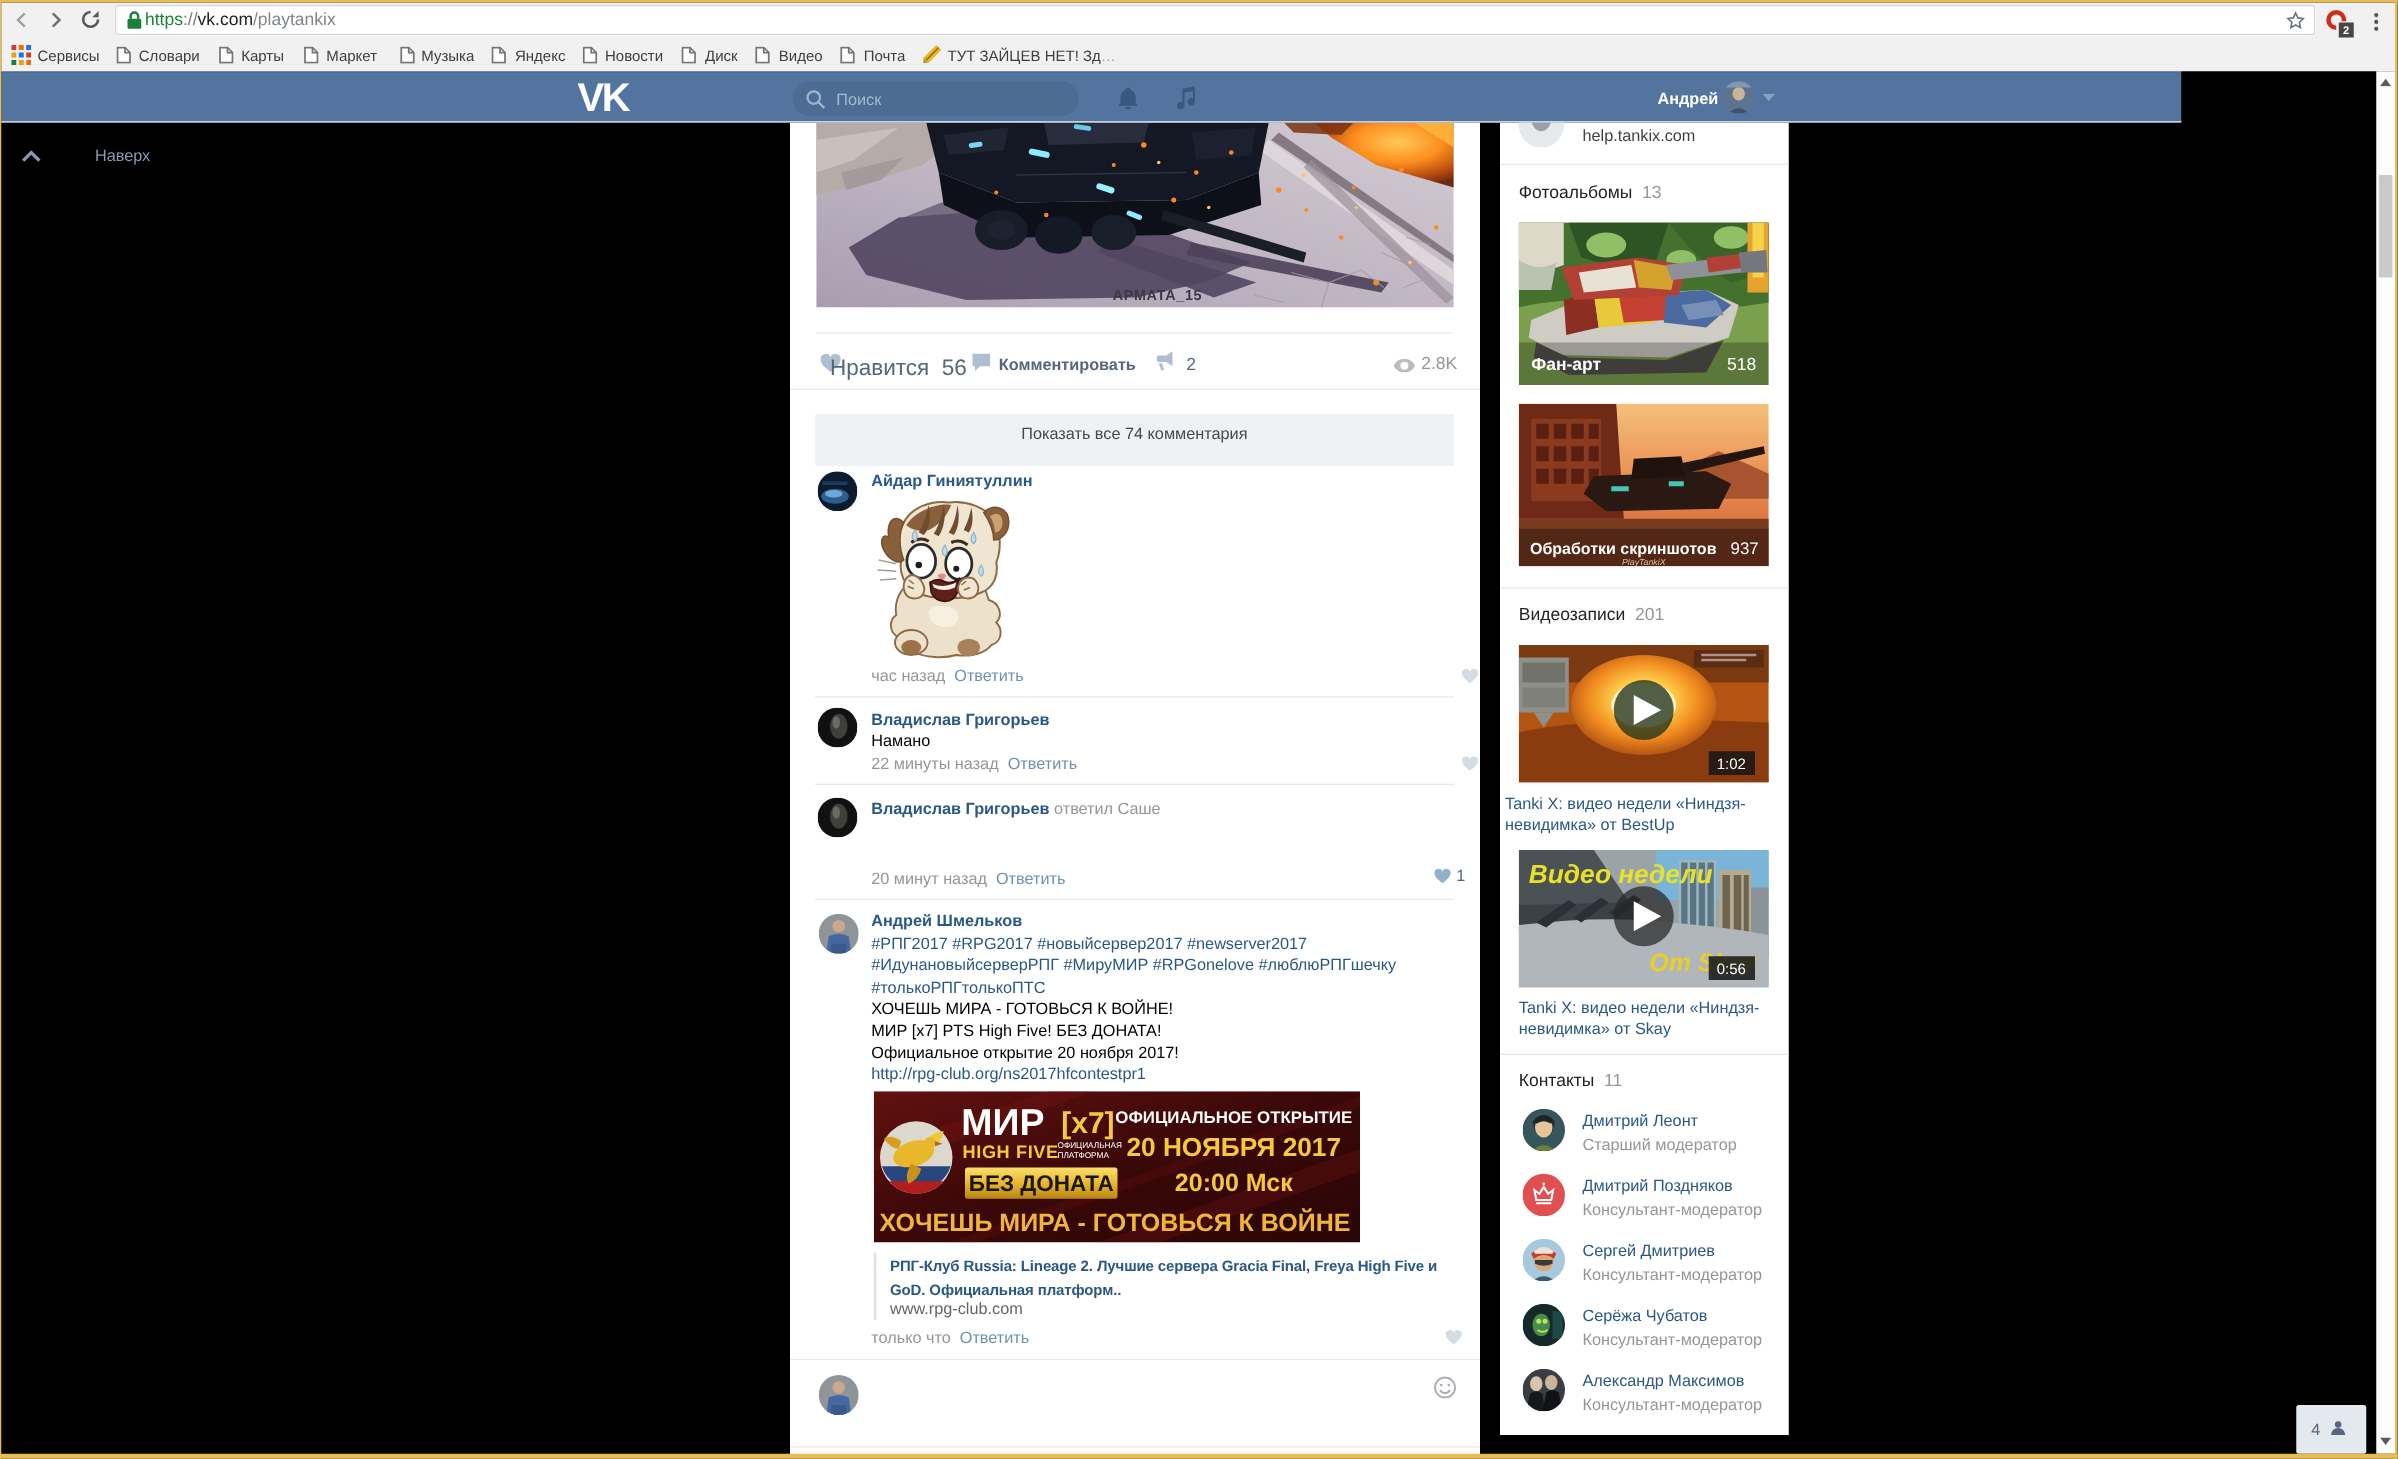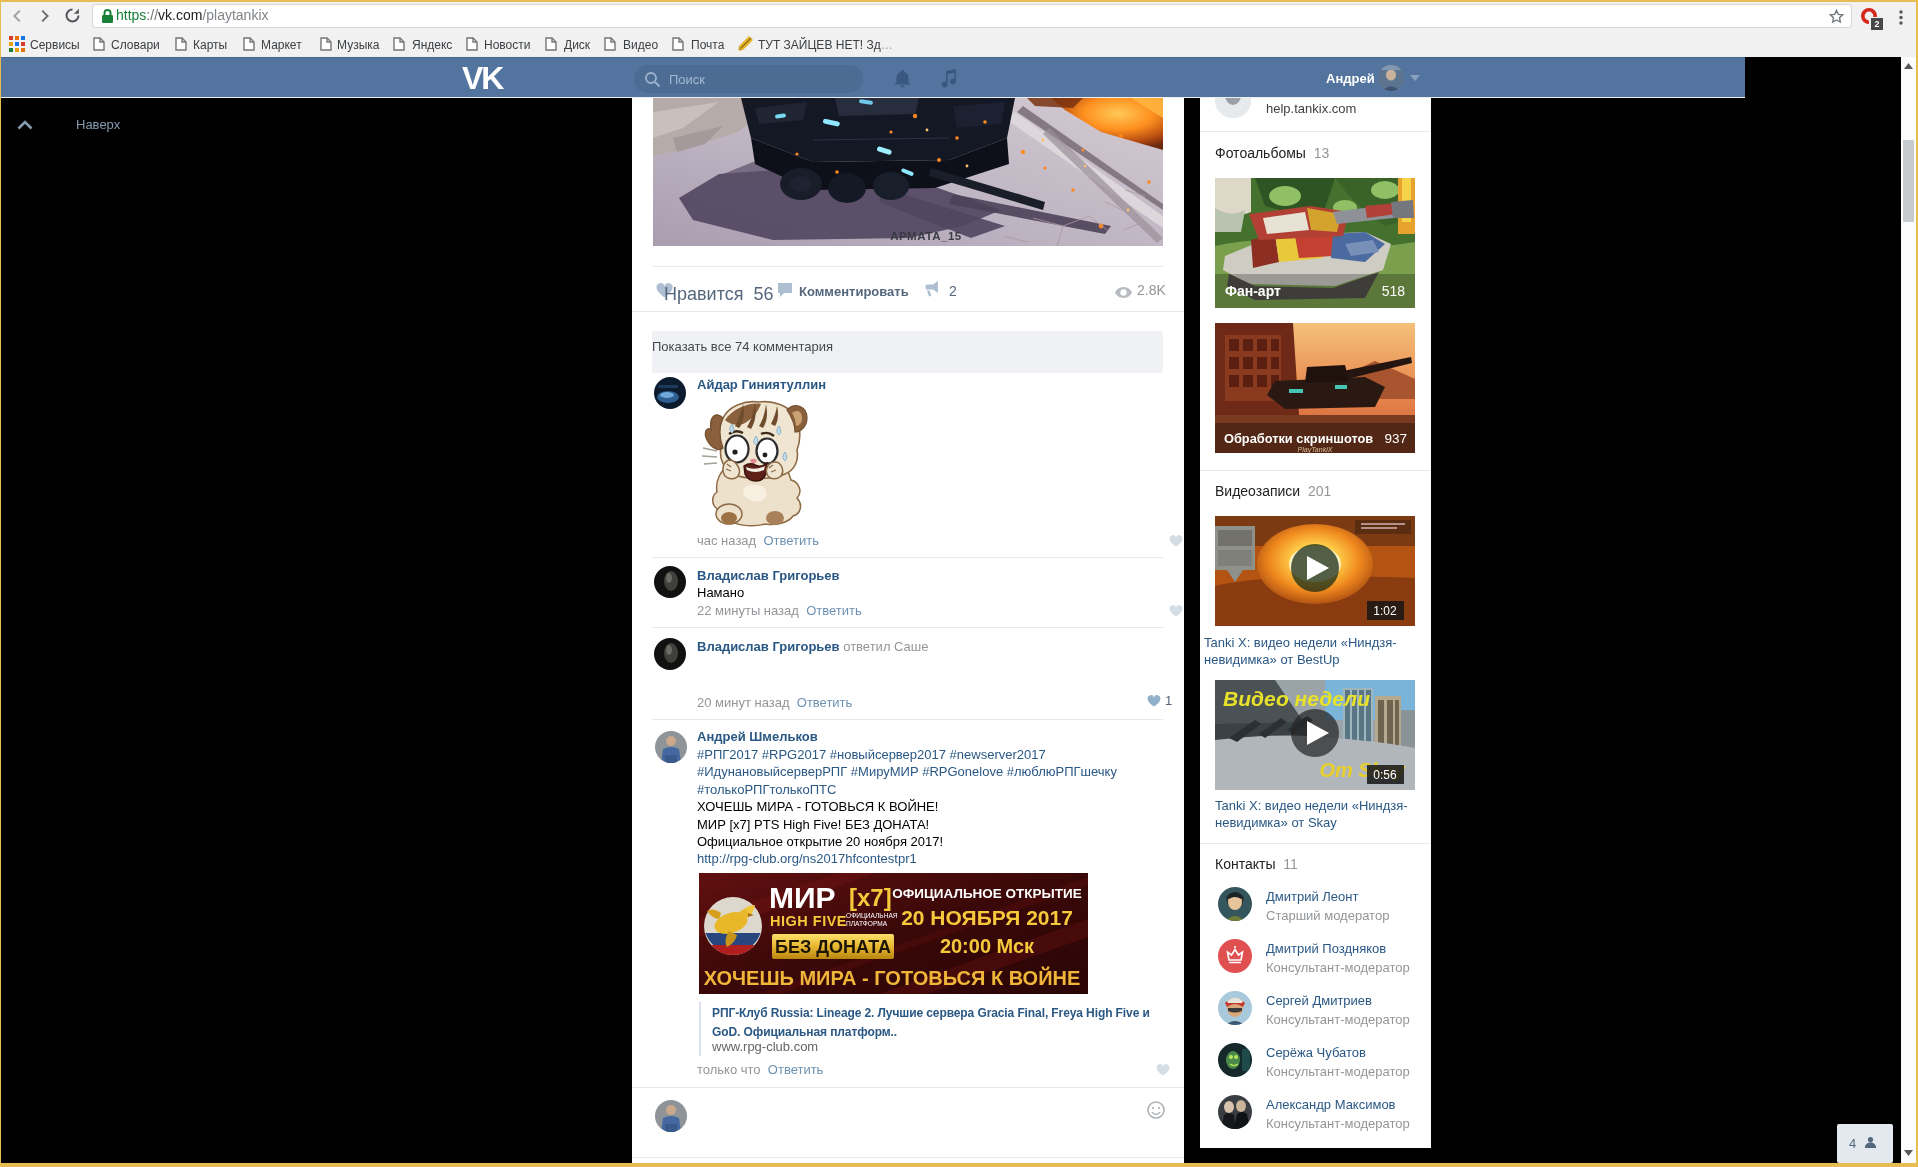--- a/index.html
+++ b/index.html
@@ -278,21 +278,21 @@
         <path d="M15 0 v12 l-5-3.4 H4 a1.5 1.5 0 0 1 -1.5 -1.5 V5 A1.5 1.5 0 0 1 4 3.4 h6 z" fill="#aebfd1"></path>
         <path d="M4 9.5 l2 6 2.4 -0.8 -1.8 -5.2 z" fill="#aebfd1"></path>
       </svg>
     <div class="abs" style="left:317px;top:185px;font-size:14px;color:#55677d">2</div>
     <svg class="abs" style="left:483px;top:189px" width="17" height="11" viewBox="0 0 17 11">
         <path d="M8.5 0 C4 0 1.2 3 0 5.5 C1.2 8 4 11 8.5 11 C13 11 15.8 8 17 5.5 C15.8 3 13 0 8.5 0 z M8.5 8.7 a3.2 3.2 0 1 1 0-6.4 a3.2 3.2 0 0 1 0 6.4 z" fill="#b8bcc1"></path>
       </svg>
     <div class="abs" style="left:505px;top:184px;font-size:14px;color:#939699">2.8K</div>
     <div class="abs sep" style="left:0;top:213px;width:552px"></div>
 
-    <div class="abs" style="left:20px;top:233px;width:511px;height:42px;background:#f0f1f4;border-radius:2px;text-align:left;line-height:31px;font-size:13px;color:#45494d">Показать все 74 комментария</div>
+    <div class="abs" style="left:20px;top:233px;width:511px;height:42px;background:#f0f1f4;border-radius:2px;text-align:center;line-height:31px;font-size:13px;color:#45494d">Показать все 74 комментария</div>
 
     <div class="abs avatar" style="left:22px;top:279px;width:32px;height:32px">
       <svg width="32" height="32" viewBox="0 0 32 32">
           <rect width="32" height="32" fill="#0d1b2e"></rect>
           <ellipse cx="14" cy="20" rx="11" ry="6" fill="#2e5e8f"></ellipse>
           <ellipse cx="13" cy="18" rx="7" ry="3" fill="#6fa8d8"></ellipse>
           <rect x="4" y="8" width="20" height="3" fill="#1b3a5c"></rect>
         </svg>
     </div>
     <div class="abs cmtname" style="left:65px;top:279px">Айдар Гиниятуллин</div>

